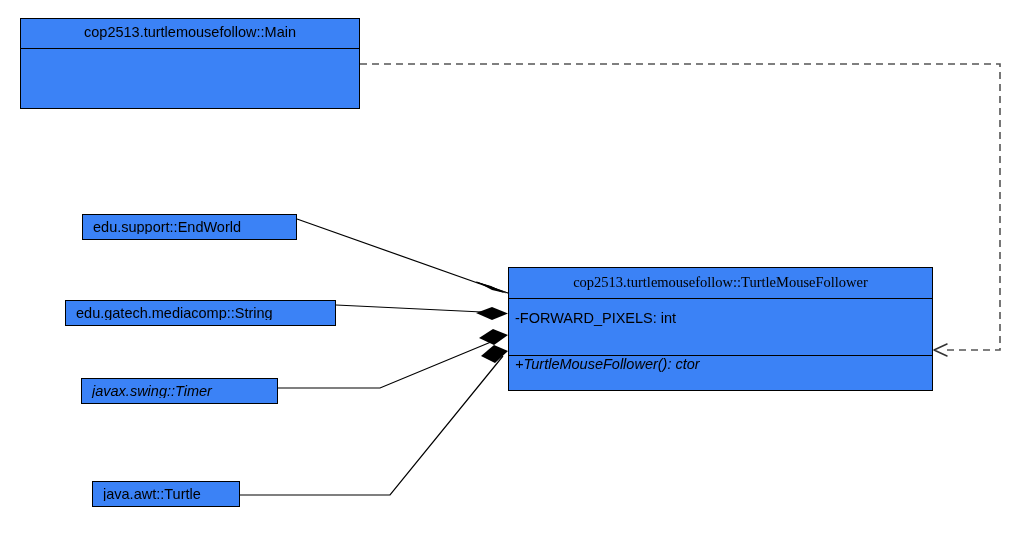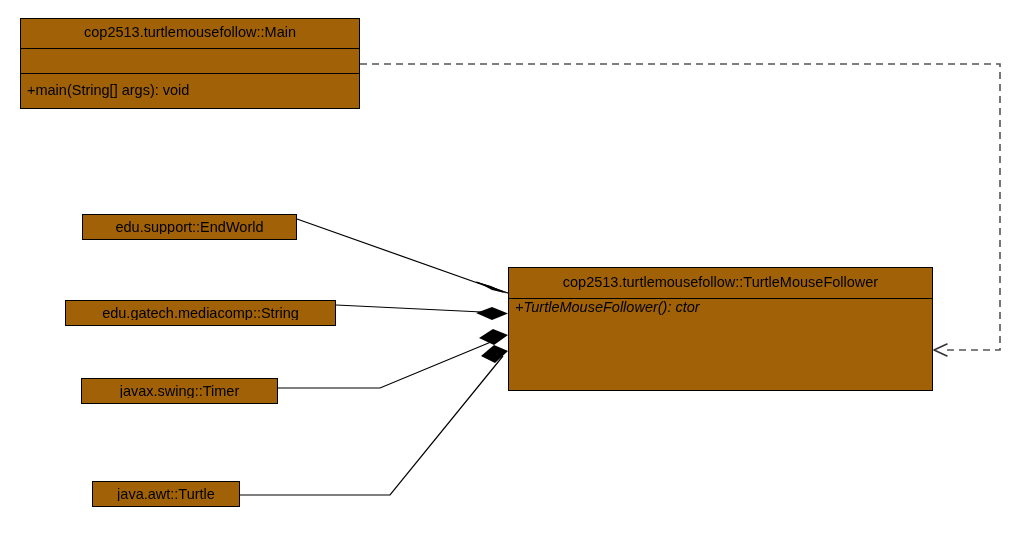--- a/index.html
+++ b/index.html
@@ -19,21 +19,21 @@
     position: absolute;
     left: 0;
     top: 0;
     width: 1024px;
     height: 535px;
   }
   .uml-class {
     position: absolute;
     box-sizing: border-box;
     border: 1.3px solid #000000;
-    background: #a16207;
+    background: #3b82f6;
     z-index: 5;
   }
   .uml-compartment {
     box-sizing: border-box;
     font-size: 14.5px;
     line-height: 1;
     white-space: nowrap;
     overflow: hidden;
   }
   .uml-compartment.divider {
@@ -62,45 +62,45 @@
   #class-main .comp-empty { height: 25px; }
   #class-main .comp-members { padding-top: 9px; padding-bottom: 10px; }
 
   
   #class-turtlemousefollower {
     left: 508px;
     top: 267px;
     width: 425px;
     height: 124px;
   }
-  #class-turtlemousefollower .comp-name { padding-top: 7px; padding-bottom: 8px; }
+  #class-turtlemousefollower .comp-name { padding-top: 7px; padding-bottom: 8px; font-family: Liberation Serif, serif; }
   #class-turtlemousefollower .comp-attrs {
     padding-top: 12px;
     padding-bottom: 30px;
     padding-left: 6px;
     text-align: left;
   }
   #class-turtlemousefollower .comp-ops { padding-top: 1px; padding-bottom: 9px; font-style: italic; }
 
   
   .uml-class.simple {
     height: 26px;
     display: flex;
     align-items: center;
     justify-content: center;
   }
   .uml-class.simple .comp-name {
     padding: 0 10px;
     width: 100%;
-    text-align: center;
+    text-align: left;
   }
 
   #class-endworld  { left: 82px;  top: 214px; width: 215px; }
   #class-turtle    { left: 65px;  top: 300px; width: 271px; }
-  #class-timer     { left: 81px;  top: 378px; width: 197px; }
+  #class-timer     { left: 81px;  top: 378px; width: 197px; font-style: italic; }
   #class-point     { left: 92px;  top: 481px; width: 148px; }
 </style>
 </head>
 <body>
 
 <svg id="diagram-canvas" viewBox="0 0 1024 535" xmlns="http://www.w3.org/2000/svg">
 
   <g>
     <line x1="297" y1="219" x2="503" y2="292" stroke="#000000" stroke-width="1.2"></line>
     <polygon points="508,293 492,287.5 476.5,282 492.5,287.5" fill="#000000" stroke="#000000" stroke-width="0.8"></polygon>
@@ -124,25 +124,25 @@
 
   <g>
     <polyline points="360,64 1000,64 1000,350 943,350" fill="none" stroke="#555555" stroke-width="1.6" stroke-dasharray="7,5"></polyline>
     <polyline points="947,344 934,350 947,356" fill="none" stroke="#333333" stroke-width="1.5" stroke-linecap="round" stroke-linejoin="round"></polyline>
   </g>
 </svg>
 
 <div class="uml-class" id="class-main">
   <div class="uml-compartment comp-name">cop2513.turtlemousefollow::Main</div>
   <div class="uml-compartment comp-empty divider"></div>
-  <div class="uml-compartment comp-members divider">+main(String[] args): void</div>
 </div>
 
 <div class="uml-class" id="class-turtlemousefollower">
   <div class="uml-compartment comp-name">cop2513.turtlemousefollow::TurtleMouseFollower</div>
+  <div class="uml-compartment comp-members comp-attrs divider">-FORWARD_PIXELS: int</div>
   <div class="uml-compartment comp-members comp-ops divider">+TurtleMouseFollower(): ctor</div>
 </div>
 
 <div class="uml-class simple" id="class-endworld">
   <div class="uml-compartment comp-name">edu.support::EndWorld</div>
 </div>
 
 <div class="uml-class simple" id="class-turtle">
   <div class="uml-compartment comp-name">edu.gatech.mediacomp::String</div>
 </div>

